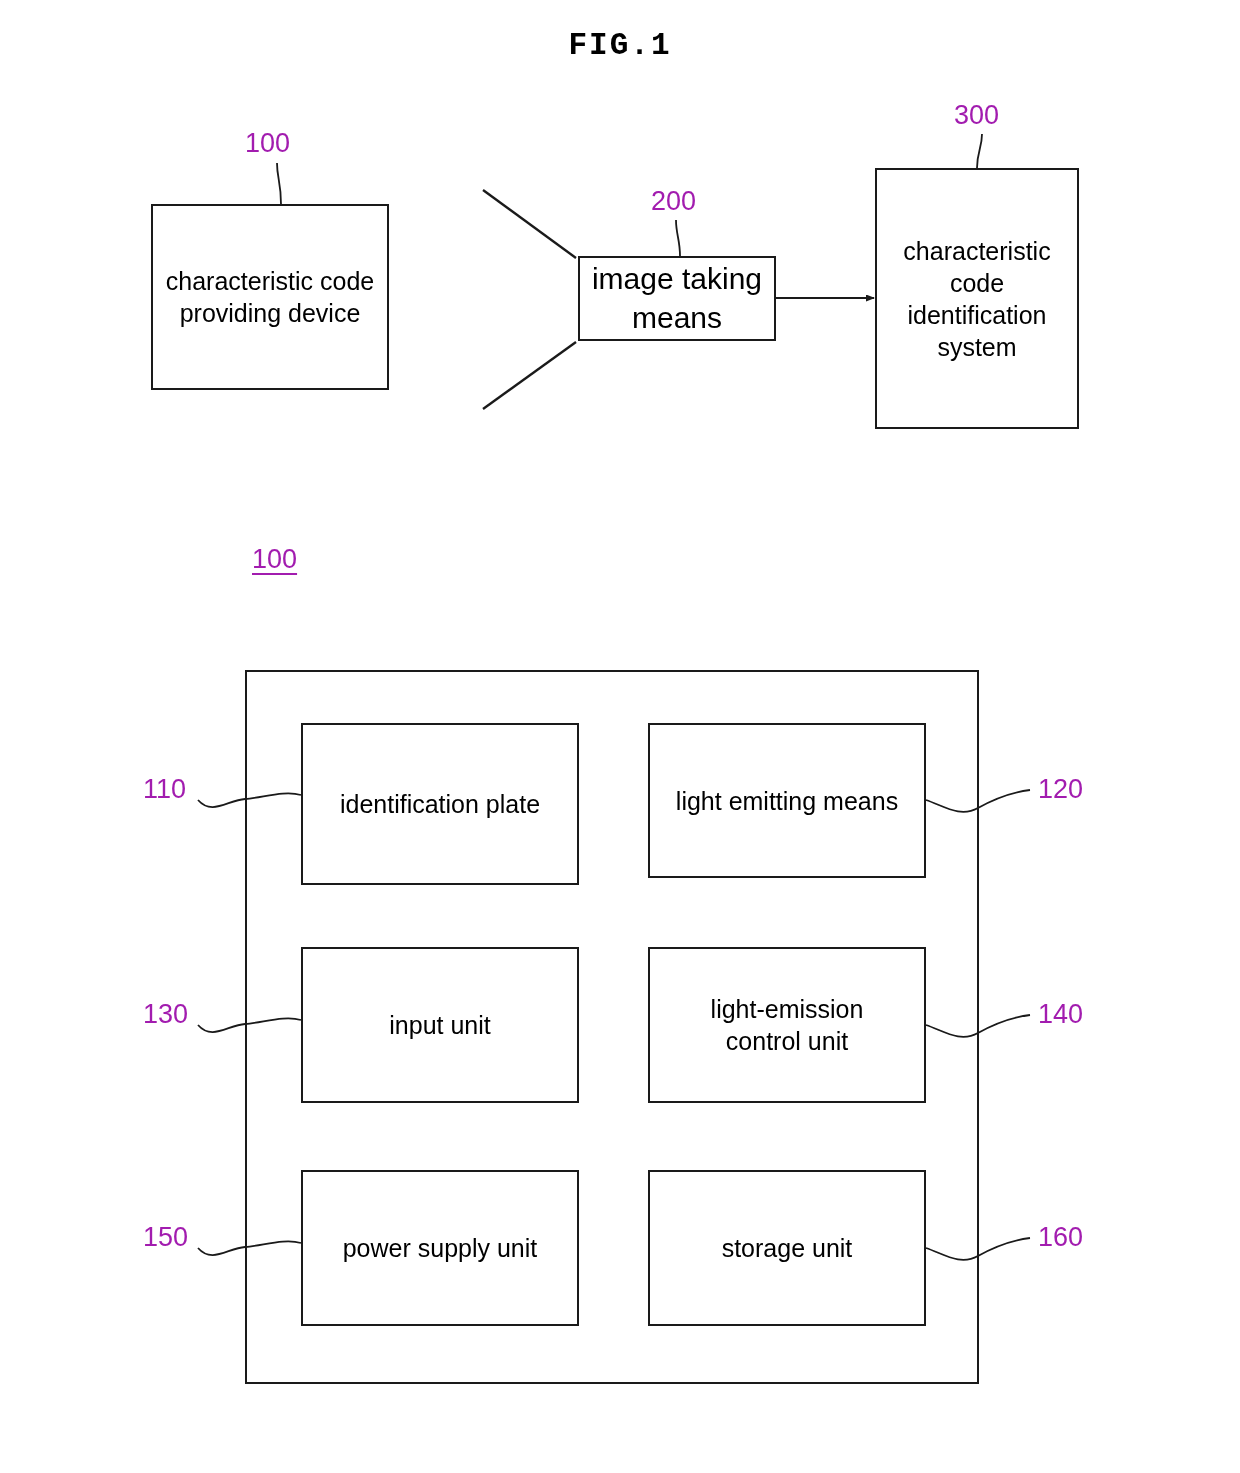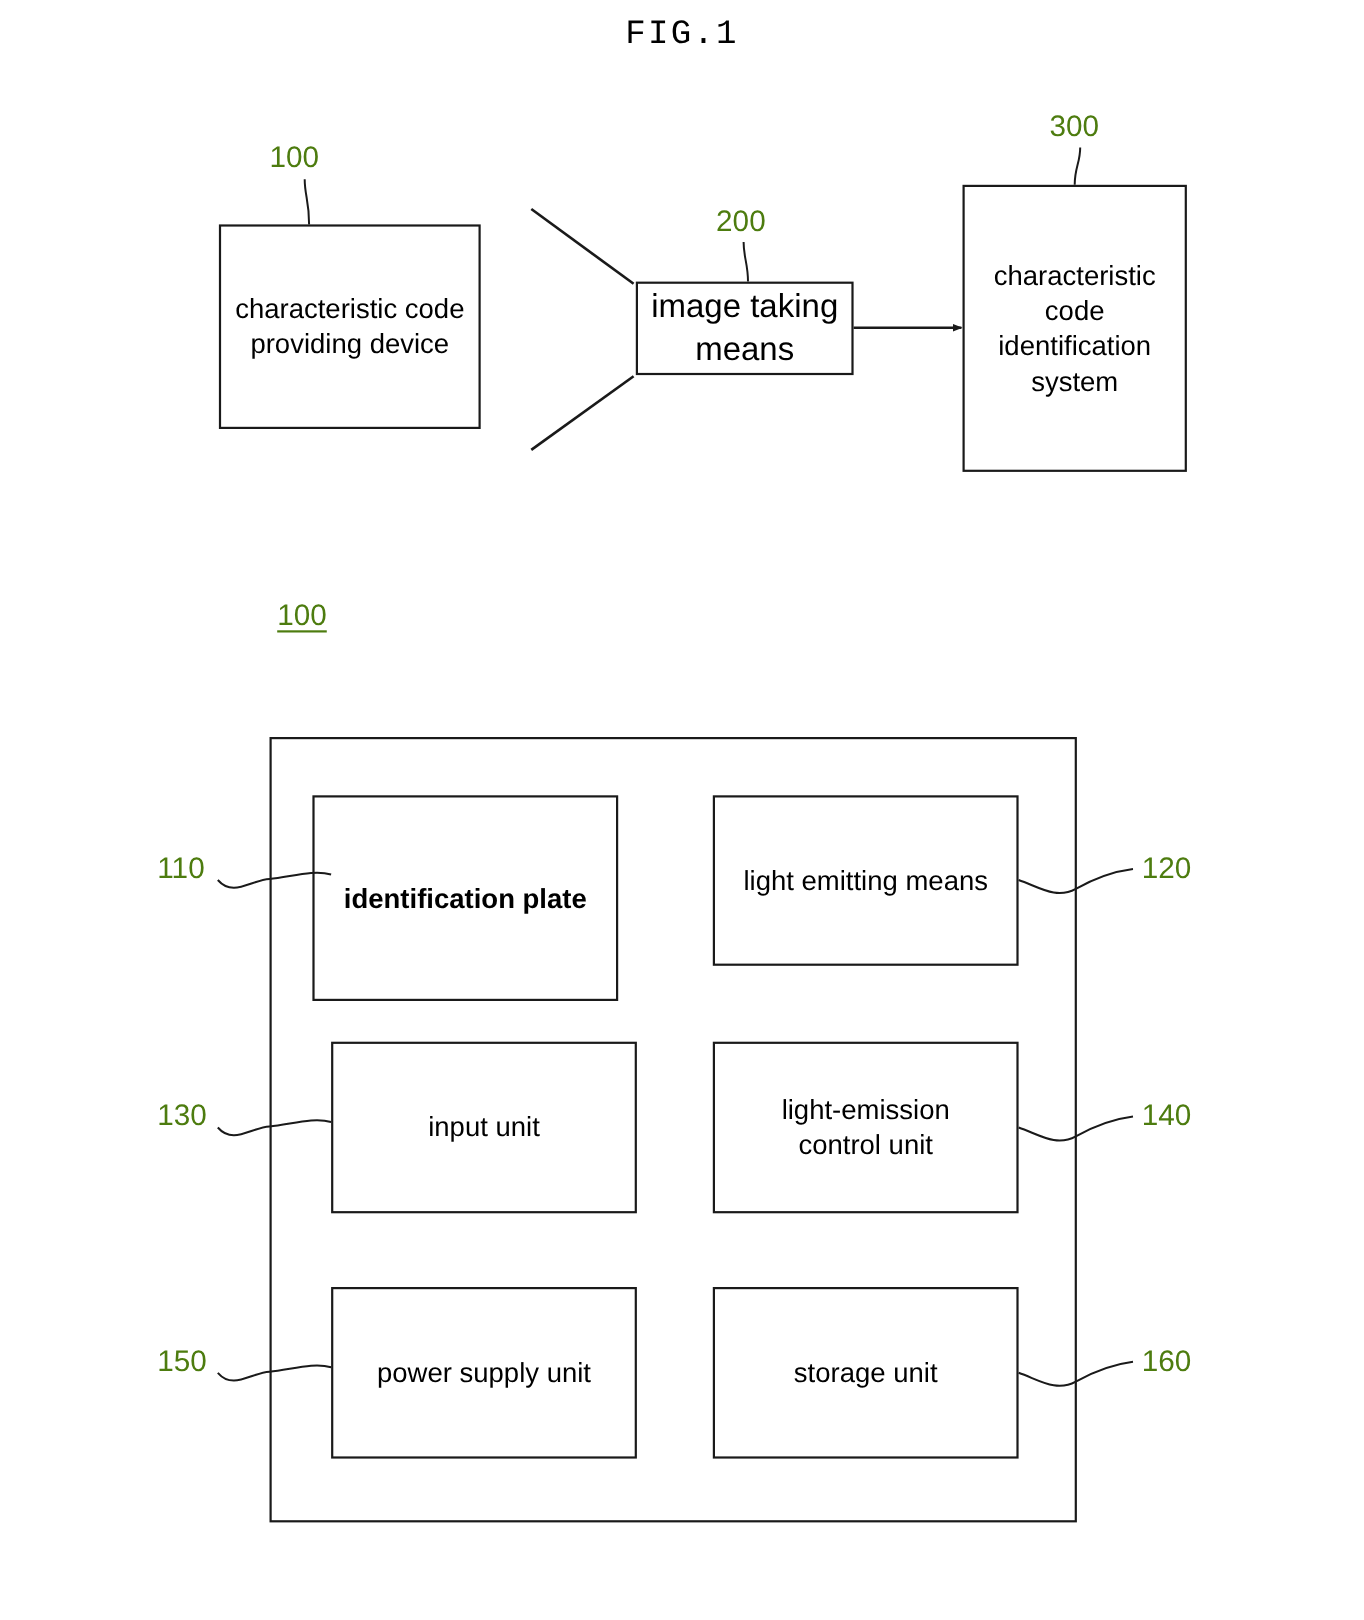--- a/index.html
+++ b/index.html
@@ -22,24 +22,25 @@
     width: 1240px;
     height: 1473px;
   }
 
   
   .fig-title {
     position: absolute;
     width: 100%;
     text-align: center;
     font-family: "Liberation Mono", "DejaVu Sans Mono", monospace;
-    font-weight: normal;
+    font-weight: bold;
     font-size: 31px;
     letter-spacing: 2px;
     color: #000;
+    margin-top: 14px;
   }
   #fig1-title { top: 14px; }
   #fig2-title { top: 470px; }
 
   
   .box {
     position: absolute;
     border: 2px solid #1a1a1a;
     background: #ffffff;
     box-sizing: border-box;
@@ -53,21 +54,20 @@
   .box-label {
     display: block;
     padding: 0 8px;
     white-space: pre-line;
   }
 
   
   #box-100 {
     left: 151px; top: 204px; width: 238px; height: 186px;
     font-size: 25px;
-    margin-left: 48px;
   }
   #box-200 {
     left: 578px; top: 256px; width: 198px; height: 85px;
     font-size: 30px;
   }
   #box-300 {
     left: 875px; top: 168px; width: 204px; height: 261px;
     font-size: 25px;
   }
 
@@ -75,33 +75,33 @@
   #device-container {
     position: absolute;
     left: 245px; top: 670px; width: 734px; height: 714px;
     border: 2px solid #1a1a1a;
     background: transparent;
     box-sizing: border-box;
   }
 
   
   .unit-box { font-size: 25px; }
-  #box-110 { left: 284px; top: 723px; width: 278px; height: 187px; font-weight: bold; }
+  #box-110 { left: 301px; top: 723px; width: 278px; height: 162px; }
   #box-120 { left: 648px; top: 723px; width: 278px; height: 155px; }
   #box-130 { left: 301px; top: 947px; width: 278px; height: 156px; }
   #box-140 { left: 648px; top: 947px; width: 278px; height: 156px; }
   #box-150 { left: 301px; top: 1170px; width: 278px; height: 156px; }
   #box-160 { left: 648px; top: 1170px; width: 278px; height: 156px; }
 
   
   .ref {
     position: absolute;
     font-size: 27px;
     font-family: "Liberation Sans", sans-serif;
-    color: #4d7c0f;
+    color: #a21caf;
     white-space: nowrap;
   }
   .ref.underlined { text-decoration: underline; text-underline-offset: 5px; }
 
   #ref-100 { left: 245px; top: 128px; }
   #ref-200 { left: 651px; top: 186px; }
   #ref-300 { left: 954px; top: 100px; }
   #ref-fig2-100 { left: 252px; top: 544px; }
 
   #ref-110 { left: 143px; top: 774px; }

